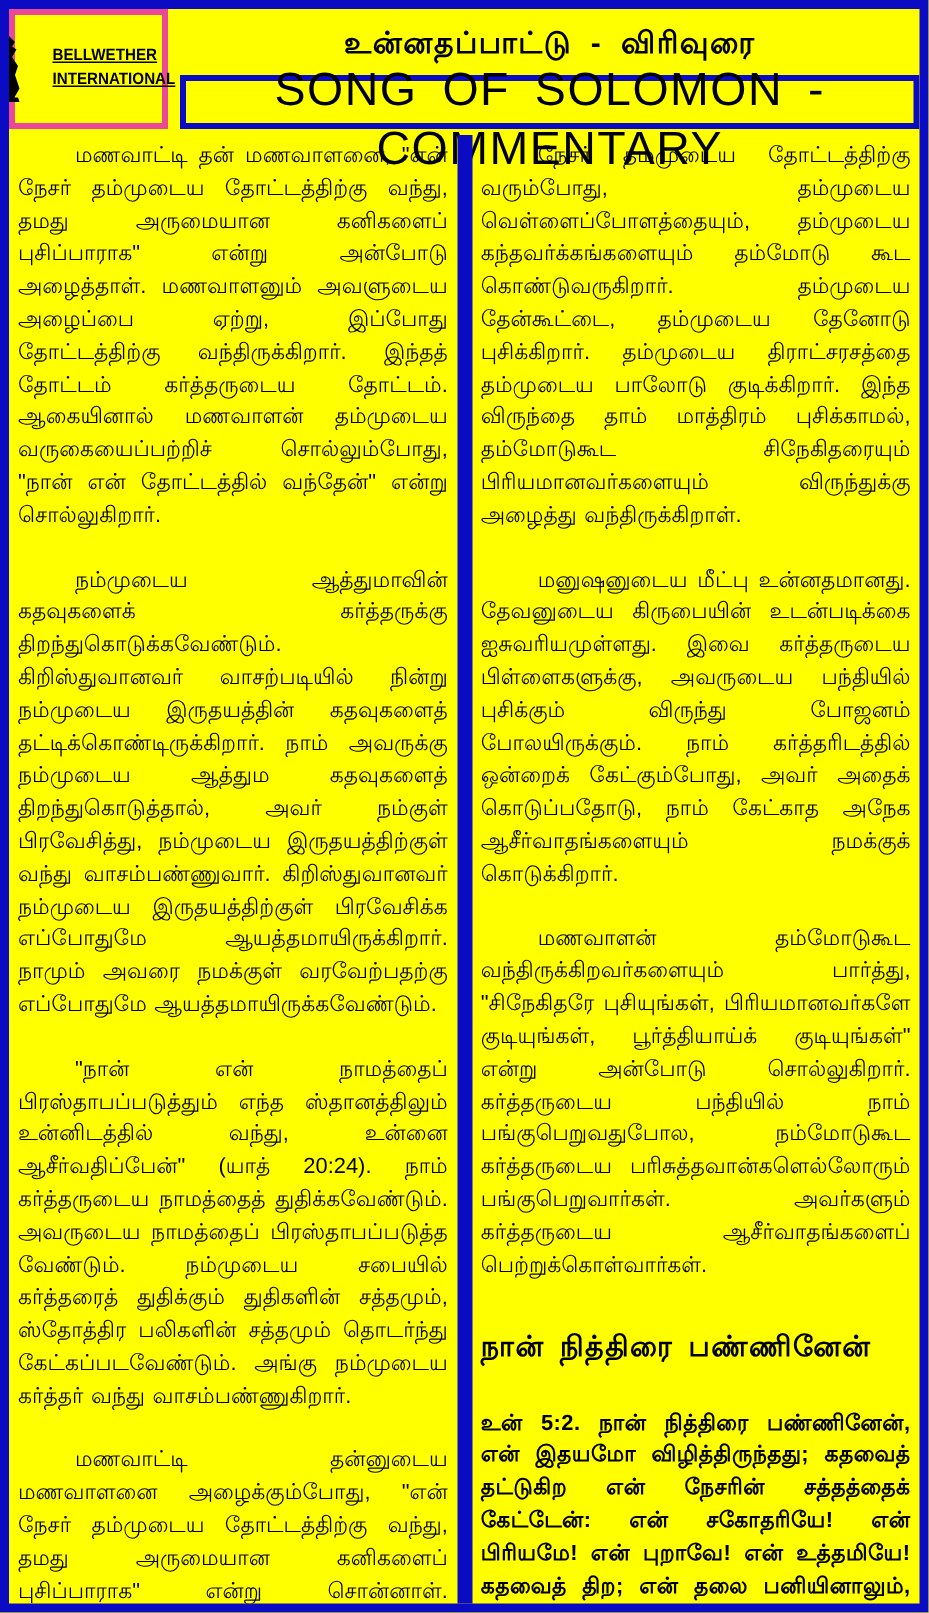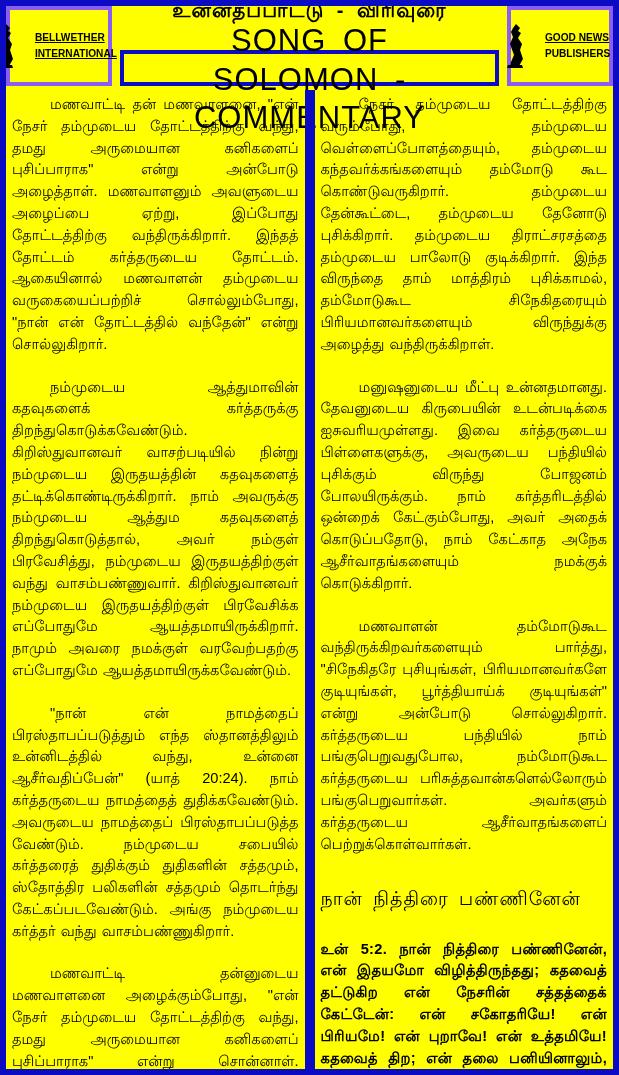--- a/index.html
+++ b/index.html
@@ -16,21 +16,21 @@
   
   .header{
     display:flex;
     align-items:stretch;
     gap:8px;
     padding:0 0 4px 0;
     height:80px;
   }
   .logo-box{
     box-sizing:border-box;
-    border:4px solid #8b5cf6;
+    border:4px solid #ec4899;
     width:106px;
     flex:0 0 106px;
     display:flex;
     align-items:center;
     justify-content:center;
     gap:18px;
     padding:2px;
   }
   .title-box{
     box-sizing:border-box;
@@ -93,21 +93,21 @@
   .divider{
     flex:0 0 10px;
     background:#0B0BC4;
   }
   .para{
     margin:0 0 21px 0;
     text-indent:2.6em;
     word-spacing:1px;
   }
   .section-heading{
-    font-weight:normal;
+    font-weight:bold;
     font-size:19px;
     line-height:1.65;
     letter-spacing:1px;
     word-spacing:4px;
     margin:28px 0 24px 0;
     text-align:left;
   }
   .verse{
     font-weight:bold;
     margin:0;
@@ -134,32 +134,20 @@
         <span class="logo-line">BELLWETHER</span>
         <span class="logo-line">INTERNATIONAL</span>
       </span>
     </div>
 
     <div class="title-box">
       <div class="title-tamil">உன்னதப்பாட்டு - விரிவுரை</div>
       <div class="title-english">SONG OF SOLOMON  -  COMMENTARY</div>
     </div>
 
-    <div class="logo-box">
-      <span class="figure-icon">
-        <svg width="22" height="46" viewBox="0 0 22 46">
-          <path d="M11 1 l4 4 -2 3 3 2 -3 5 4 6 -2 6 3 9 -4 7 -9 2 1 -6 3 -7 -4 -11 3 -7 -2 -5 2 -4 z" fill="#000"></path>
-          <path d="M3 42 l14 0 1 3 -16 0 z" fill="#000"></path>
-        </svg>
-      </span>
-      <span class="logo-text">
-        <span class="logo-line">GOOD NEWS</span>
-        <span class="logo-line no-underline">PUBLISHERS</span>
-      </span>
-    </div>
 
   </div>
 
   <div class="content">
 
     <div class="col">
       <p class="para">மணவாட்டி தன் மணவாளனை, "என் நேசர் தம்முடைய தோட்டத்திற்கு வந்து, தமது அருமையான கனிகளைப் புசிப்பாராக" என்று அன்போடு அழைத்தாள். மணவாளனும் அவளுடைய அழைப்பை ஏற்று, இப்போது தோட்டத்திற்கு வந்திருக்கிறார். இந்தத் தோட்டம் கர்த்தருடைய தோட்டம். ஆகையினால் மணவாளன் தம்முடைய வருகையைப்பற்றிச் சொல்லும்போது, "நான் என் தோட்டத்தில் வந்தேன்" என்று சொல்லுகிறார்.</p>
       <p class="para">நம்முடைய ஆத்துமாவின் கதவுகளைக் கர்த்தருக்கு திறந்துகொடுக்கவேண்டும். கிறிஸ்துவானவர் வாசற்படியில் நின்று நம்முடைய இருதயத்தின் கதவுகளைத் தட்டிக்கொண்டிருக்கிறார். நாம் அவருக்கு நம்முடைய ஆத்தும கதவுகளைத் திறந்துகொடுத்தால், அவர் நம்குள் பிரவேசித்து, நம்முடைய இருதயத்திற்குள் வந்து வாசம்பண்ணுவார். கிறிஸ்துவானவர் நம்முடைய இருதயத்திற்குள் பிரவேசிக்க எப்போதுமே ஆயத்தமாயிருக்கிறார். நாமும் அவரை நமக்குள் வரவேற்பதற்கு எப்போதுமே ஆயத்தமாயிருக்கவேண்டும்.</p>
       <p class="para">"நான் என் நாமத்தைப் பிரஸ்தாபப்படுத்தும் எந்த ஸ்தானத்திலும் உன்னிடத்தில் வந்து, உன்னை ஆசீர்வதிப்பேன்" (யாத் 20:24). நாம் கர்த்தருடைய நாமத்தைத் துதிக்கவேண்டும். அவருடைய நாமத்தைப் பிரஸ்தாபப்படுத்த வேண்டும். நம்முடைய சபையில் கர்த்தரைத் துதிக்கும் துதிகளின் சத்தமும், ஸ்தோத்திர பலிகளின் சத்தமும் தொடர்ந்து கேட்கப்படவேண்டும். அங்கு நம்முடைய கர்த்தர் வந்து வாசம்பண்ணுகிறார்.</p>
       <p class="para">மணவாட்டி தன்னுடைய மணவாளனை அழைக்கும்போது, "என் நேசர் தம்முடைய தோட்டத்திற்கு வந்து, தமது அருமையான கனிகளைப் புசிப்பாராக" என்று சொன்னாள். தோட்டத்திலுள்ள கனிகளை மாத்திரம் புசிப்பதற்காக மணவாட்டி அவரை அழைத்தாள். ஆனால் மணவாளனோ, தம்முடைய தோட்டத்திற்கு வரும்போது, தம்மோடுகூட தேனையும், திராட்சரசத்தையும், பாலையும் கொண்டு வருகிறார். கனிகளைப் புசிப்பதோடு இவற்றையும் பருகவேண்டுமென்று நேசர் விரும்புகிறார். பாலும் தேனும் கானான் தேசத்தின் ஆகாரம். கர்த்தர் நம்முடைய ஆத்துமாவிற்குள் பிரவேசிக்கும்போது, தம்முடைய ஆசீர்வாதங்களையும் தம்மோடு கொண்டு வருகிறார்.</p>

